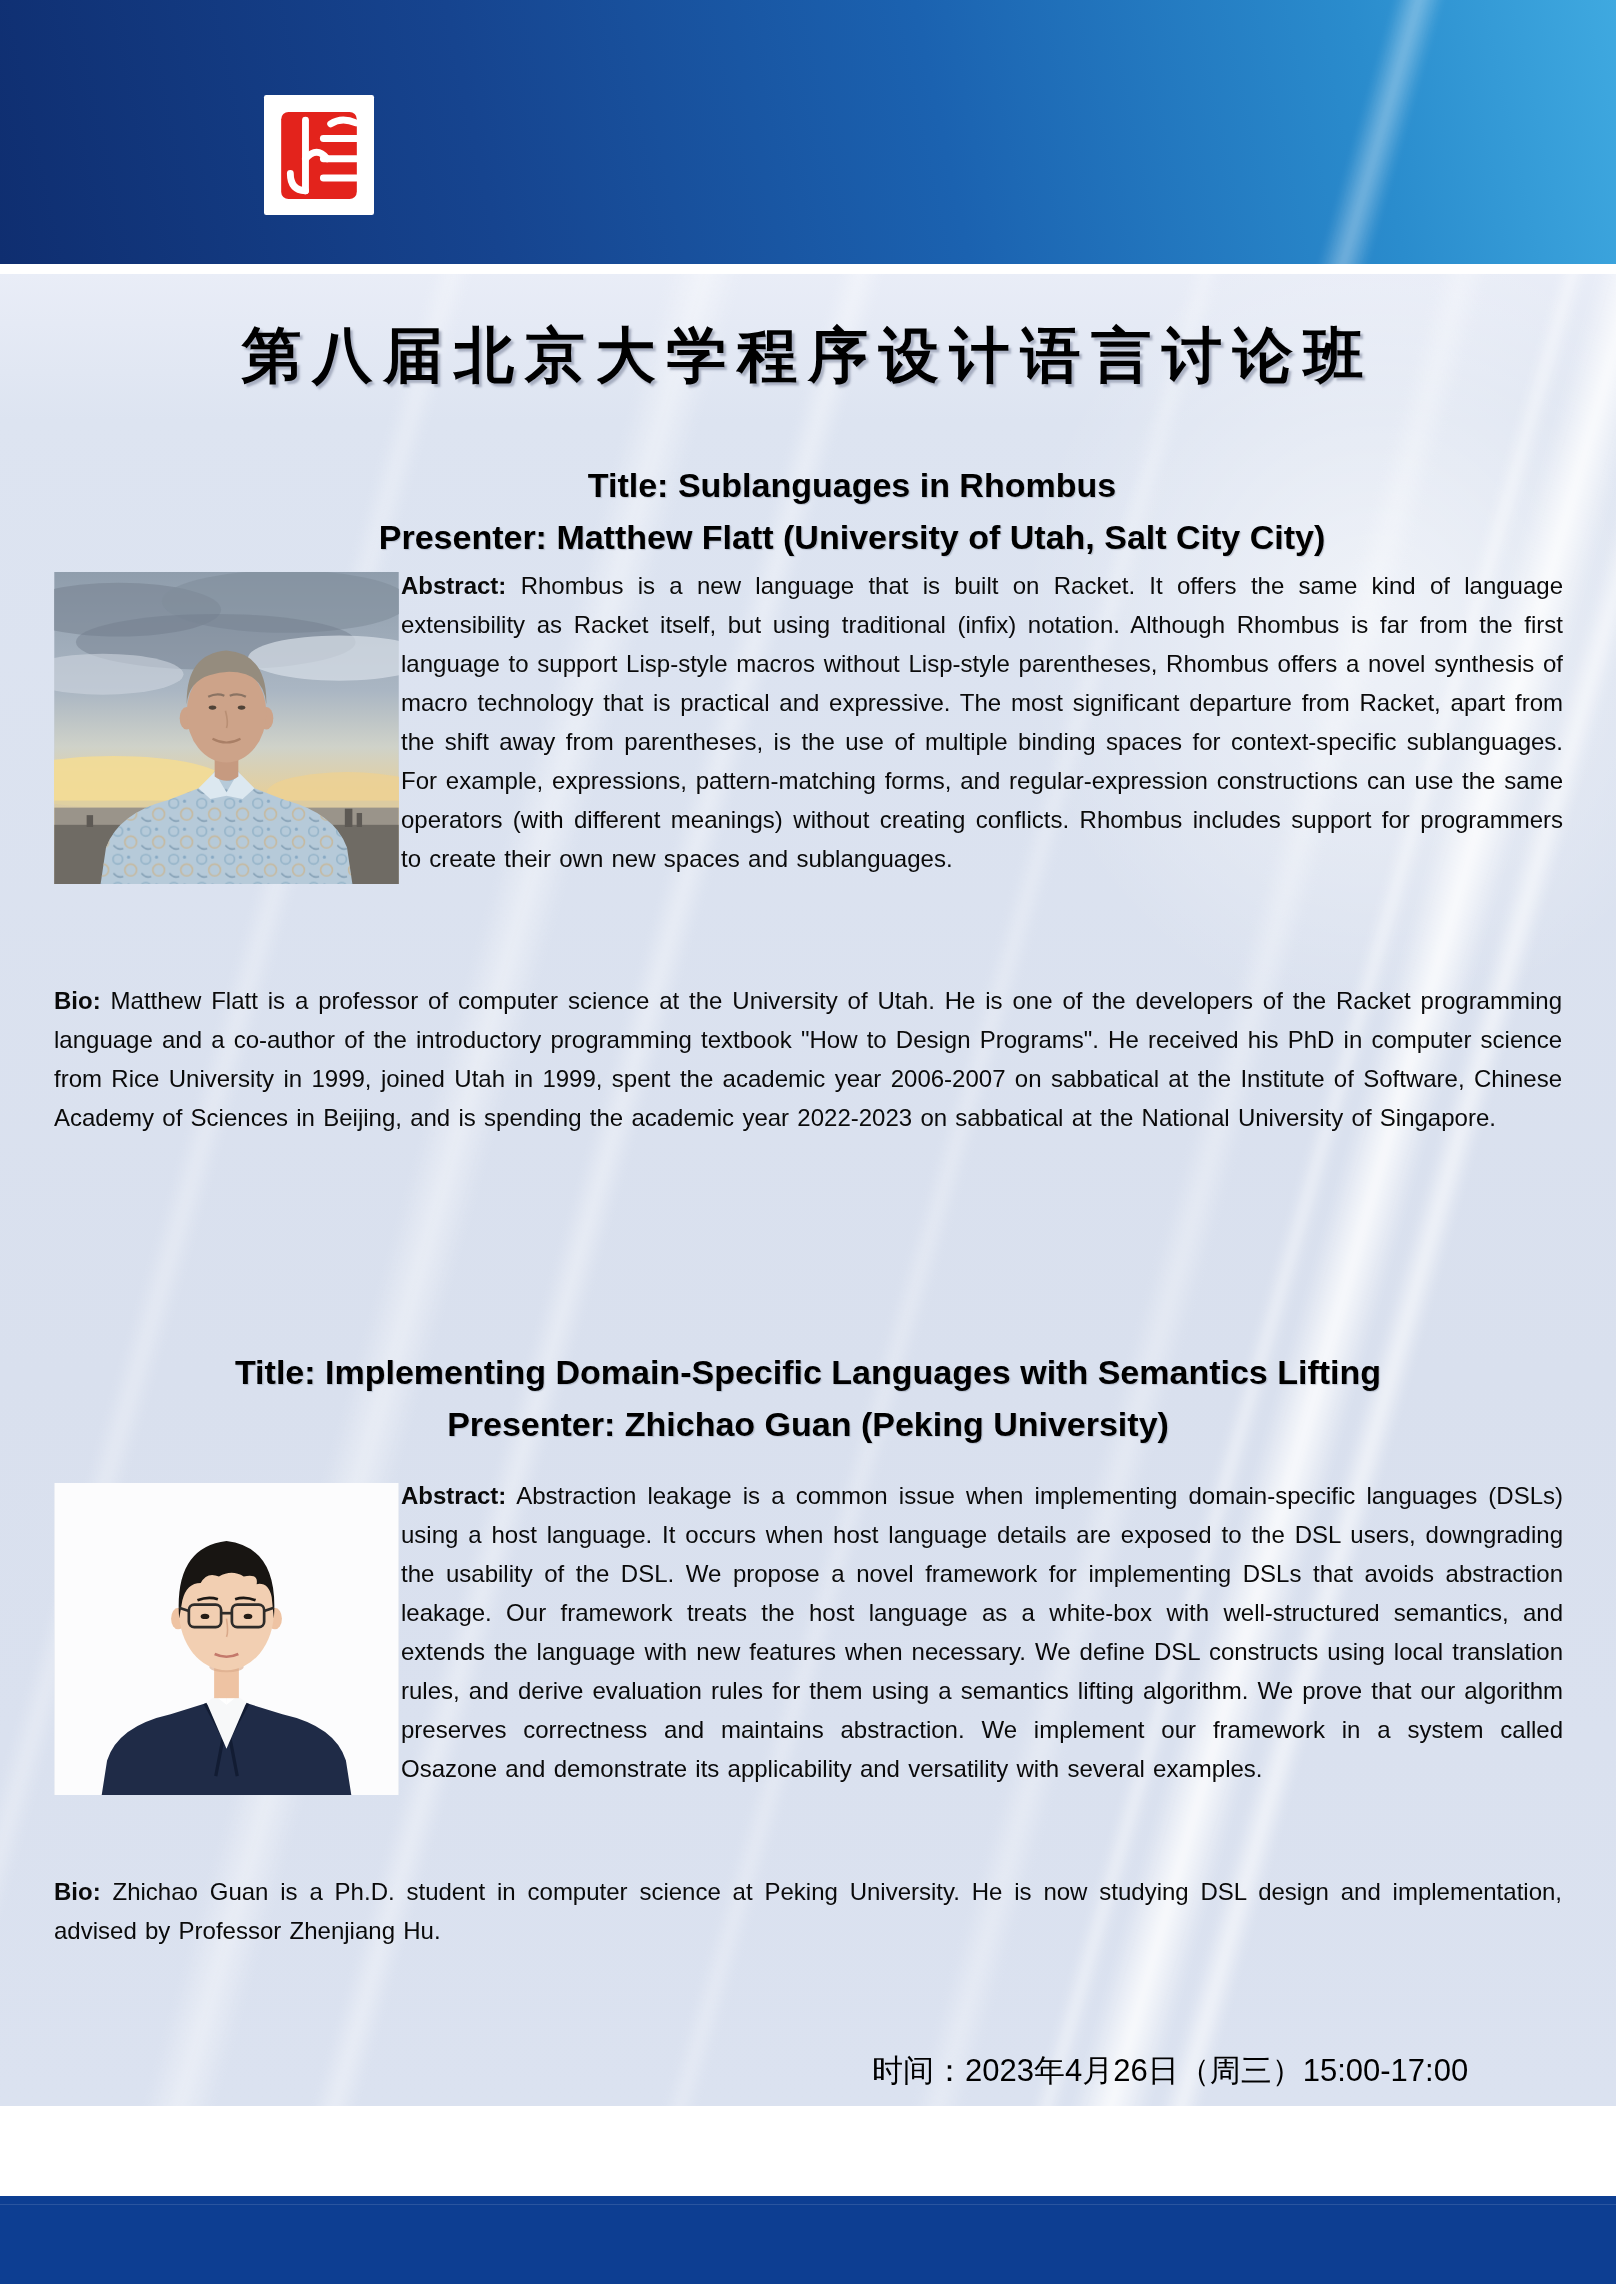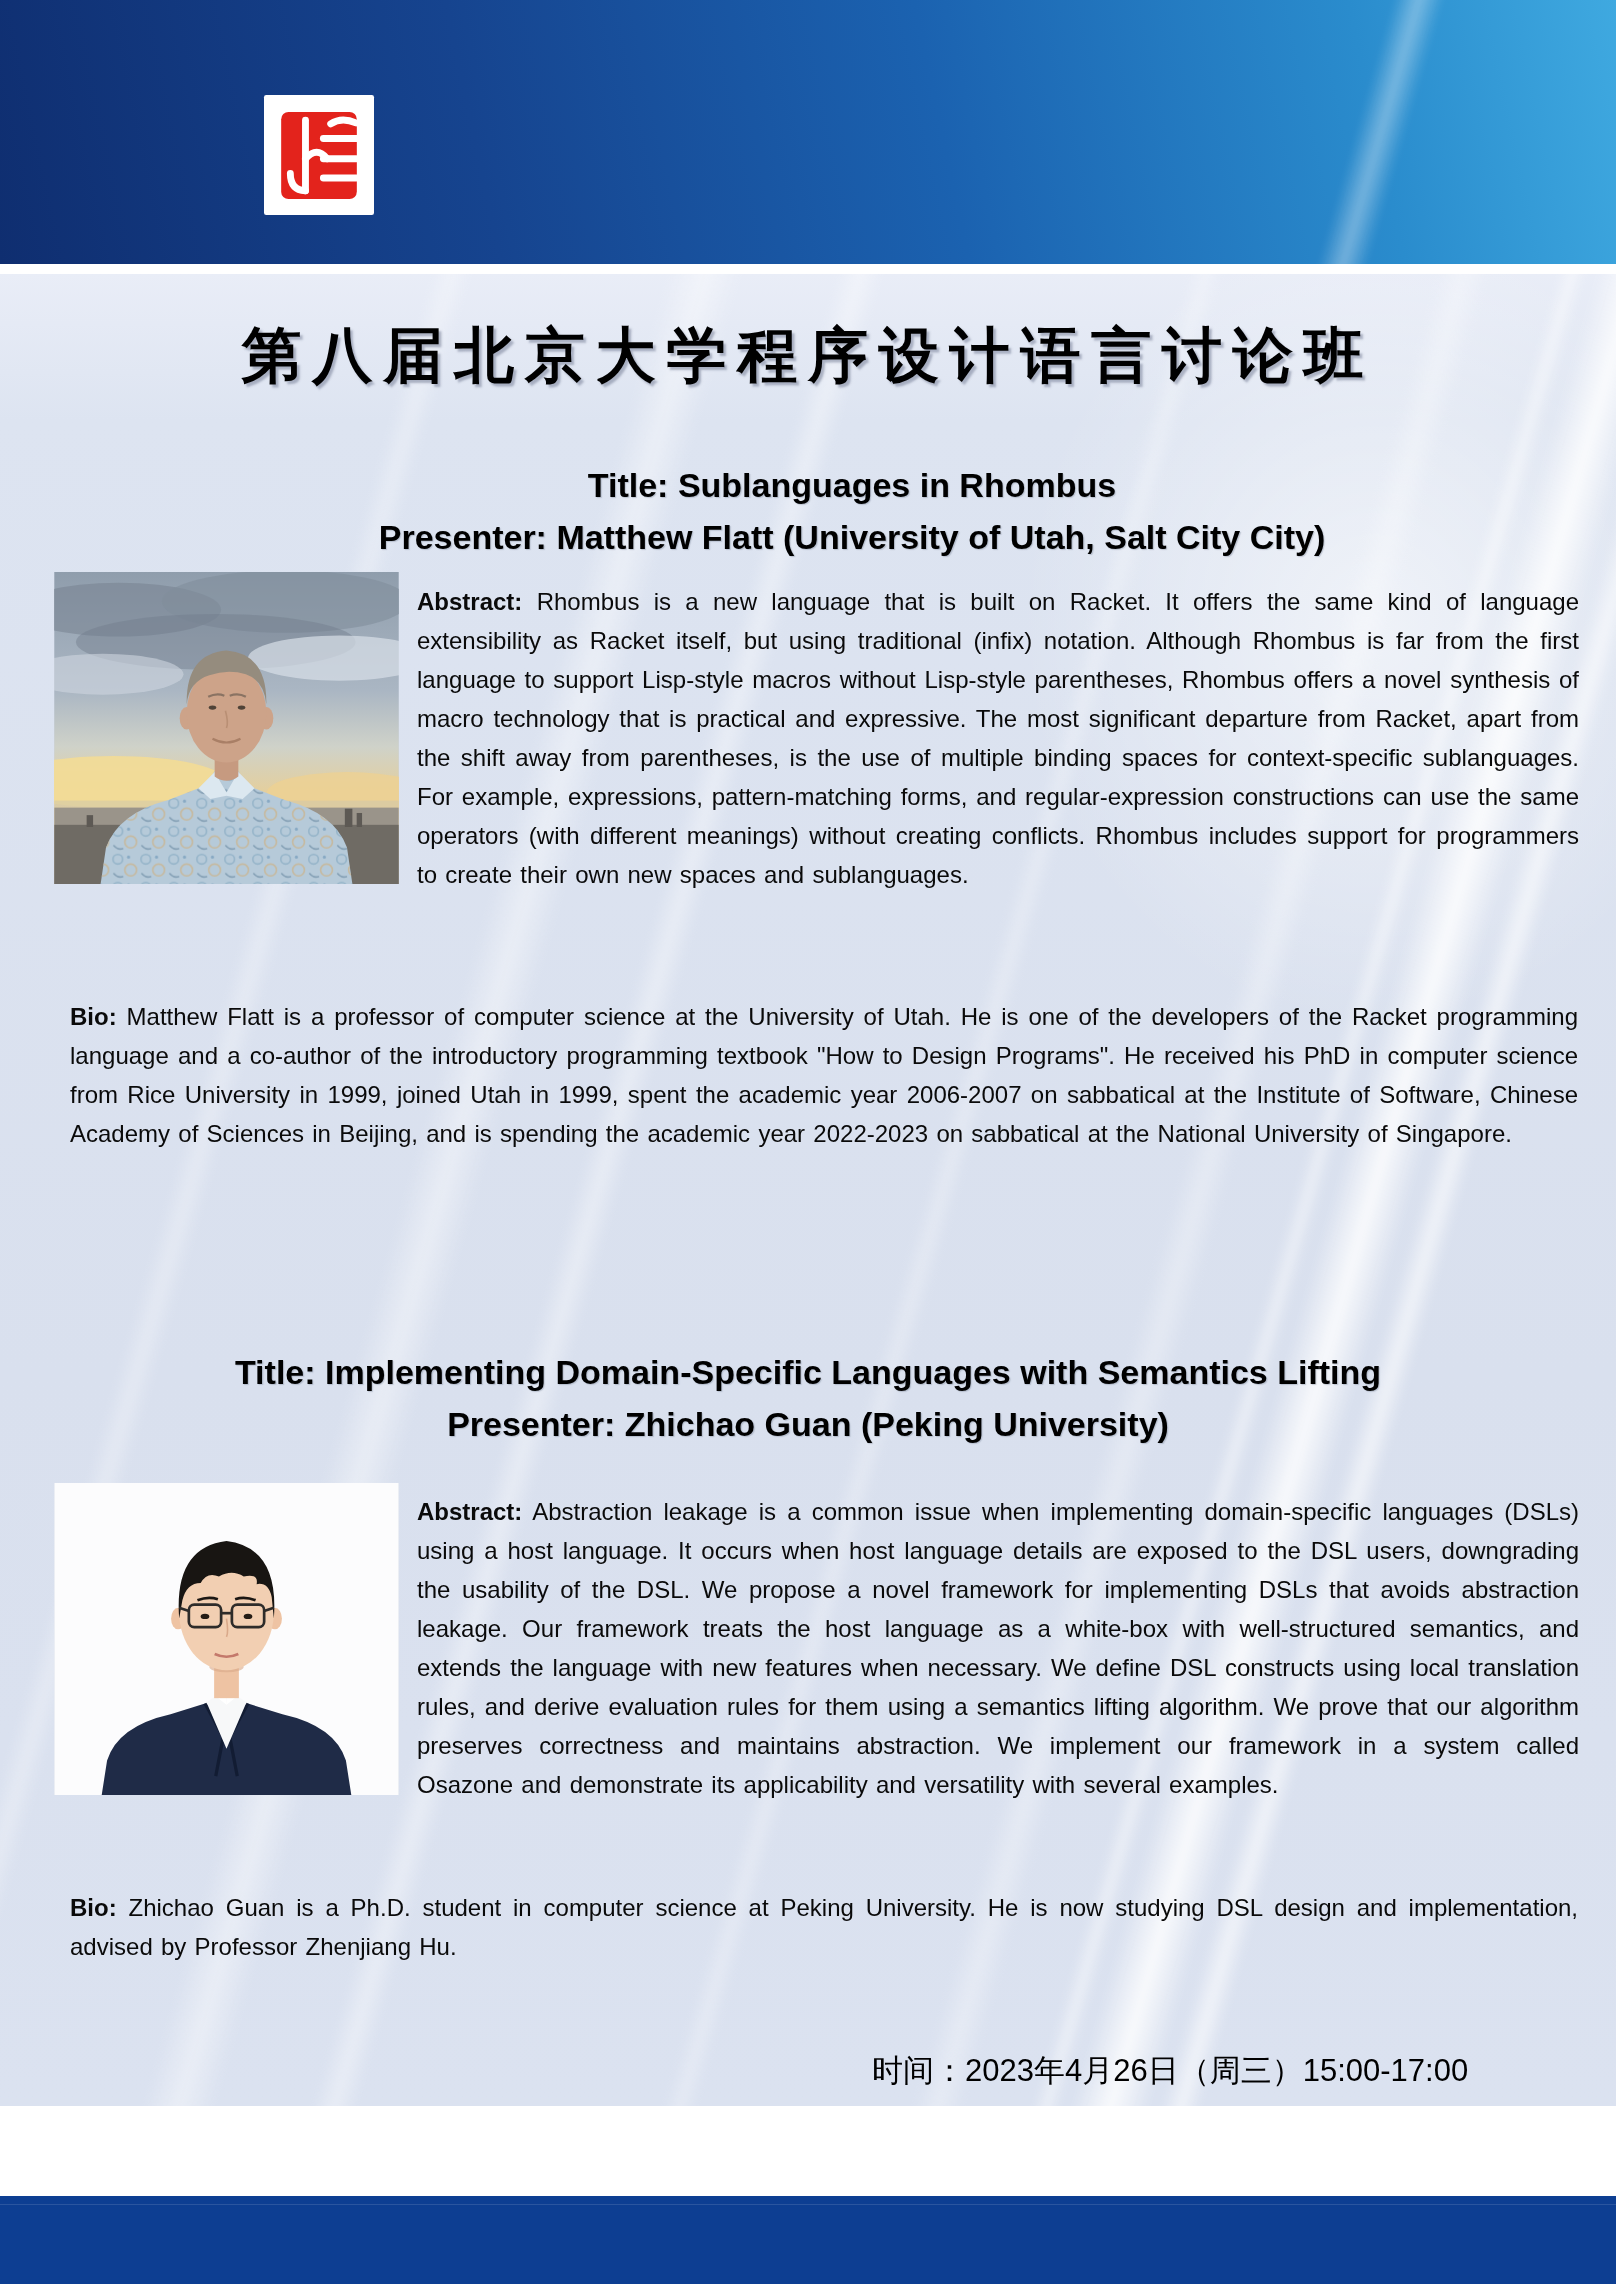--- a/index.html
+++ b/index.html
@@ -73,21 +73,21 @@
 
   .photo {
     position:absolute; left:54px; width:345px; height:312px; margin:0;
     overflow:hidden; background:#ccd4e2;
   }
   .photo1 { top:298px; }
   .photo2 { top:1209px; }
   .photo svg { display:block; width:345px; height:312px; }
 
   .para {
-    position:absolute; margin:16px; font-size:24px; line-height:39px;
+    position:absolute; margin:0; font-size:24px; line-height:39px;
     text-align:justify; color:#0a0a0a; word-spacing:1.6px;
   }
   .b { font-weight:700; }
   .abstract { left:401px; width:1162px; }
   .abstract1 { top:292px; }
   .abstract2 { top:1202px; }
   .bio { left:54px; width:1508px; }
   .bio1 { top:707px; }
   .bio2 { top:1598px; }
 

